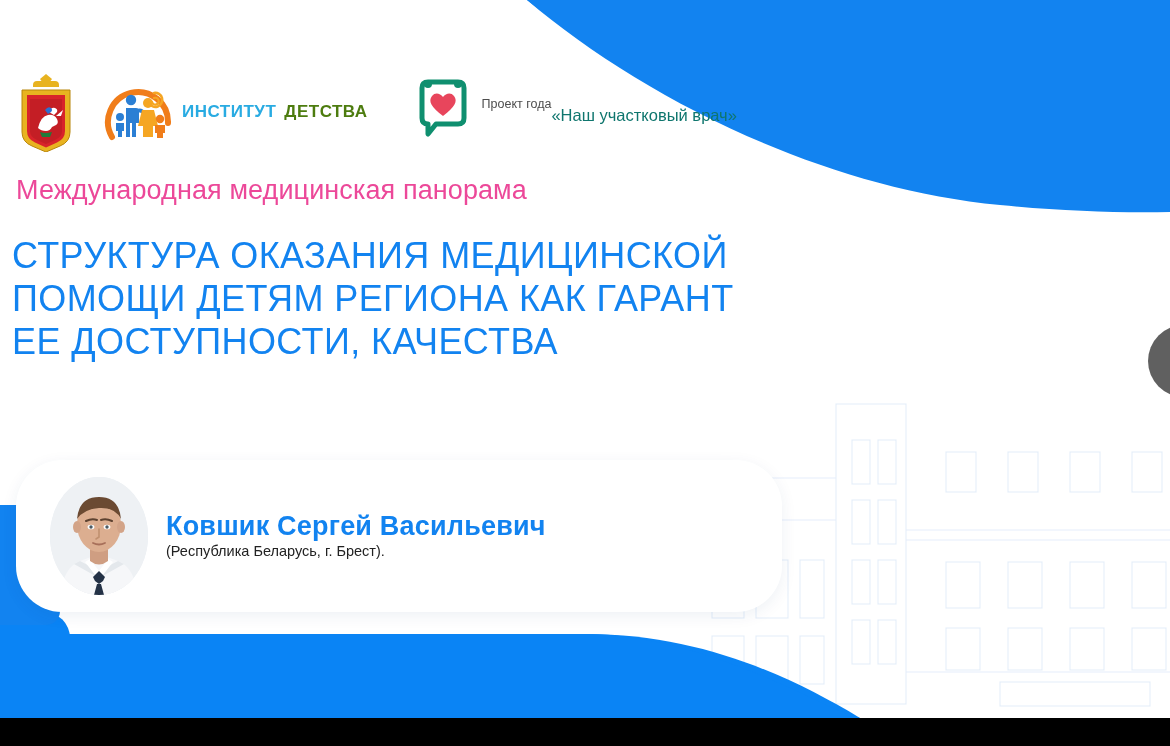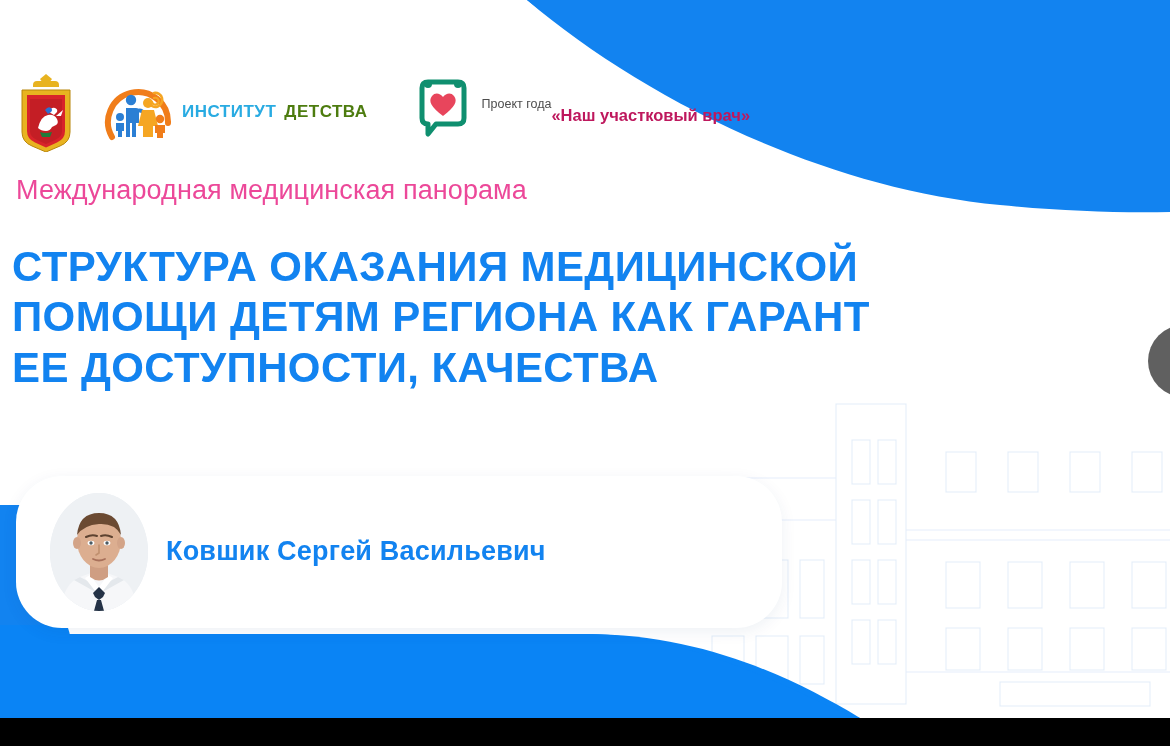--- a/index.html
+++ b/index.html
@@ -47,44 +47,44 @@
   }
   .inst-words span{
     font-size:17px;font-weight:bold;color:#29abe2;letter-spacing:.5px;
   }
   .inst-words span.l2{color:#4d7c0f;}
 
   .logo-project{display:flex;align-items:center;margin-left:46px;}
   .proj-mark{width:58px;height:70px;}
   .proj-words{margin-left:10px;display:flex;flex-direction:row;}
   .proj-small{font-size:12.5px;color:#4d4d4d;line-height:1.25;}
-  .proj-big{font-size:16.5px;font-weight:bold;color:#be185d;line-height:1.25;margin-top:8px;}
+  .proj-big{font-size:16.5px;font-weight:normal;color:#0f766e;line-height:1.25;margin-top:8px;}
 
   
   .eyebrow{
     position:absolute;left:16px;top:175px;z-index:12;
     font-size:27px;color:#ec4899;letter-spacing:.1px;
     white-space:nowrap;
   }
   .title{
-    position:absolute;left:12px;top:242px;z-index:12;
-    font-size:42px;font-weight:bold;color:#1283f0;
+    position:absolute;left:12px;top:234px;z-index:12;
+    font-size:36px;font-weight:normal;color:#1283f0;
     line-height:1.20;letter-spacing:.4px;
     text-transform:uppercase;
     width:1110px;
   }
   .title .tl{display:block;white-space:nowrap;}
 
   
   .card-strip{
     position:absolute;left:0px;top:505px;width:60px;height:120px;
     background:#1283f0;border-radius:0 14px 14px 0;z-index:10;
   }
   .speaker-card{
-    position:absolute;left:16px;top:476px;
+    position:absolute;left:16px;top:460px;
     width:766px;height:152px;
     background:#ffffff;border-radius:46px;
     box-shadow:0 4px 16px rgba(20,60,120,.07);
     z-index:14;
     display:flex;align-items:center;
   }
   .avatar{
     width:98px;height:118px;margin-left:34px;margin-right:18px;
     border-radius:50%;
     overflow:hidden;flex:0 0 auto;position:relative;
@@ -267,17 +267,18 @@
         <circle cx="41" cy="50" r="1.7" fill="#4b5a63"></circle>
         <circle cx="57" cy="50" r="1.7" fill="#4b5a63"></circle>
 
         <path d="M49 52 v8 l-3 2" stroke="#c0906f" stroke-width="1.6" fill="none" stroke-linecap="round"></path>
         <path d="M43 66 q6 3 12 0" stroke="#a8705a" stroke-width="1.8" fill="none" stroke-linecap="round"></path>
       </svg>
     </div>
 
     <div class="sp-text">
       <div class="sp-name">Ковшик Сергей Васильевич</div>
+      <div class="sp-place">(Республика Беларусь, г. Брест).</div>
     </div>
   </div>
 
   <div class="letterbox"></div>
 </div>
 
 </body></html>

